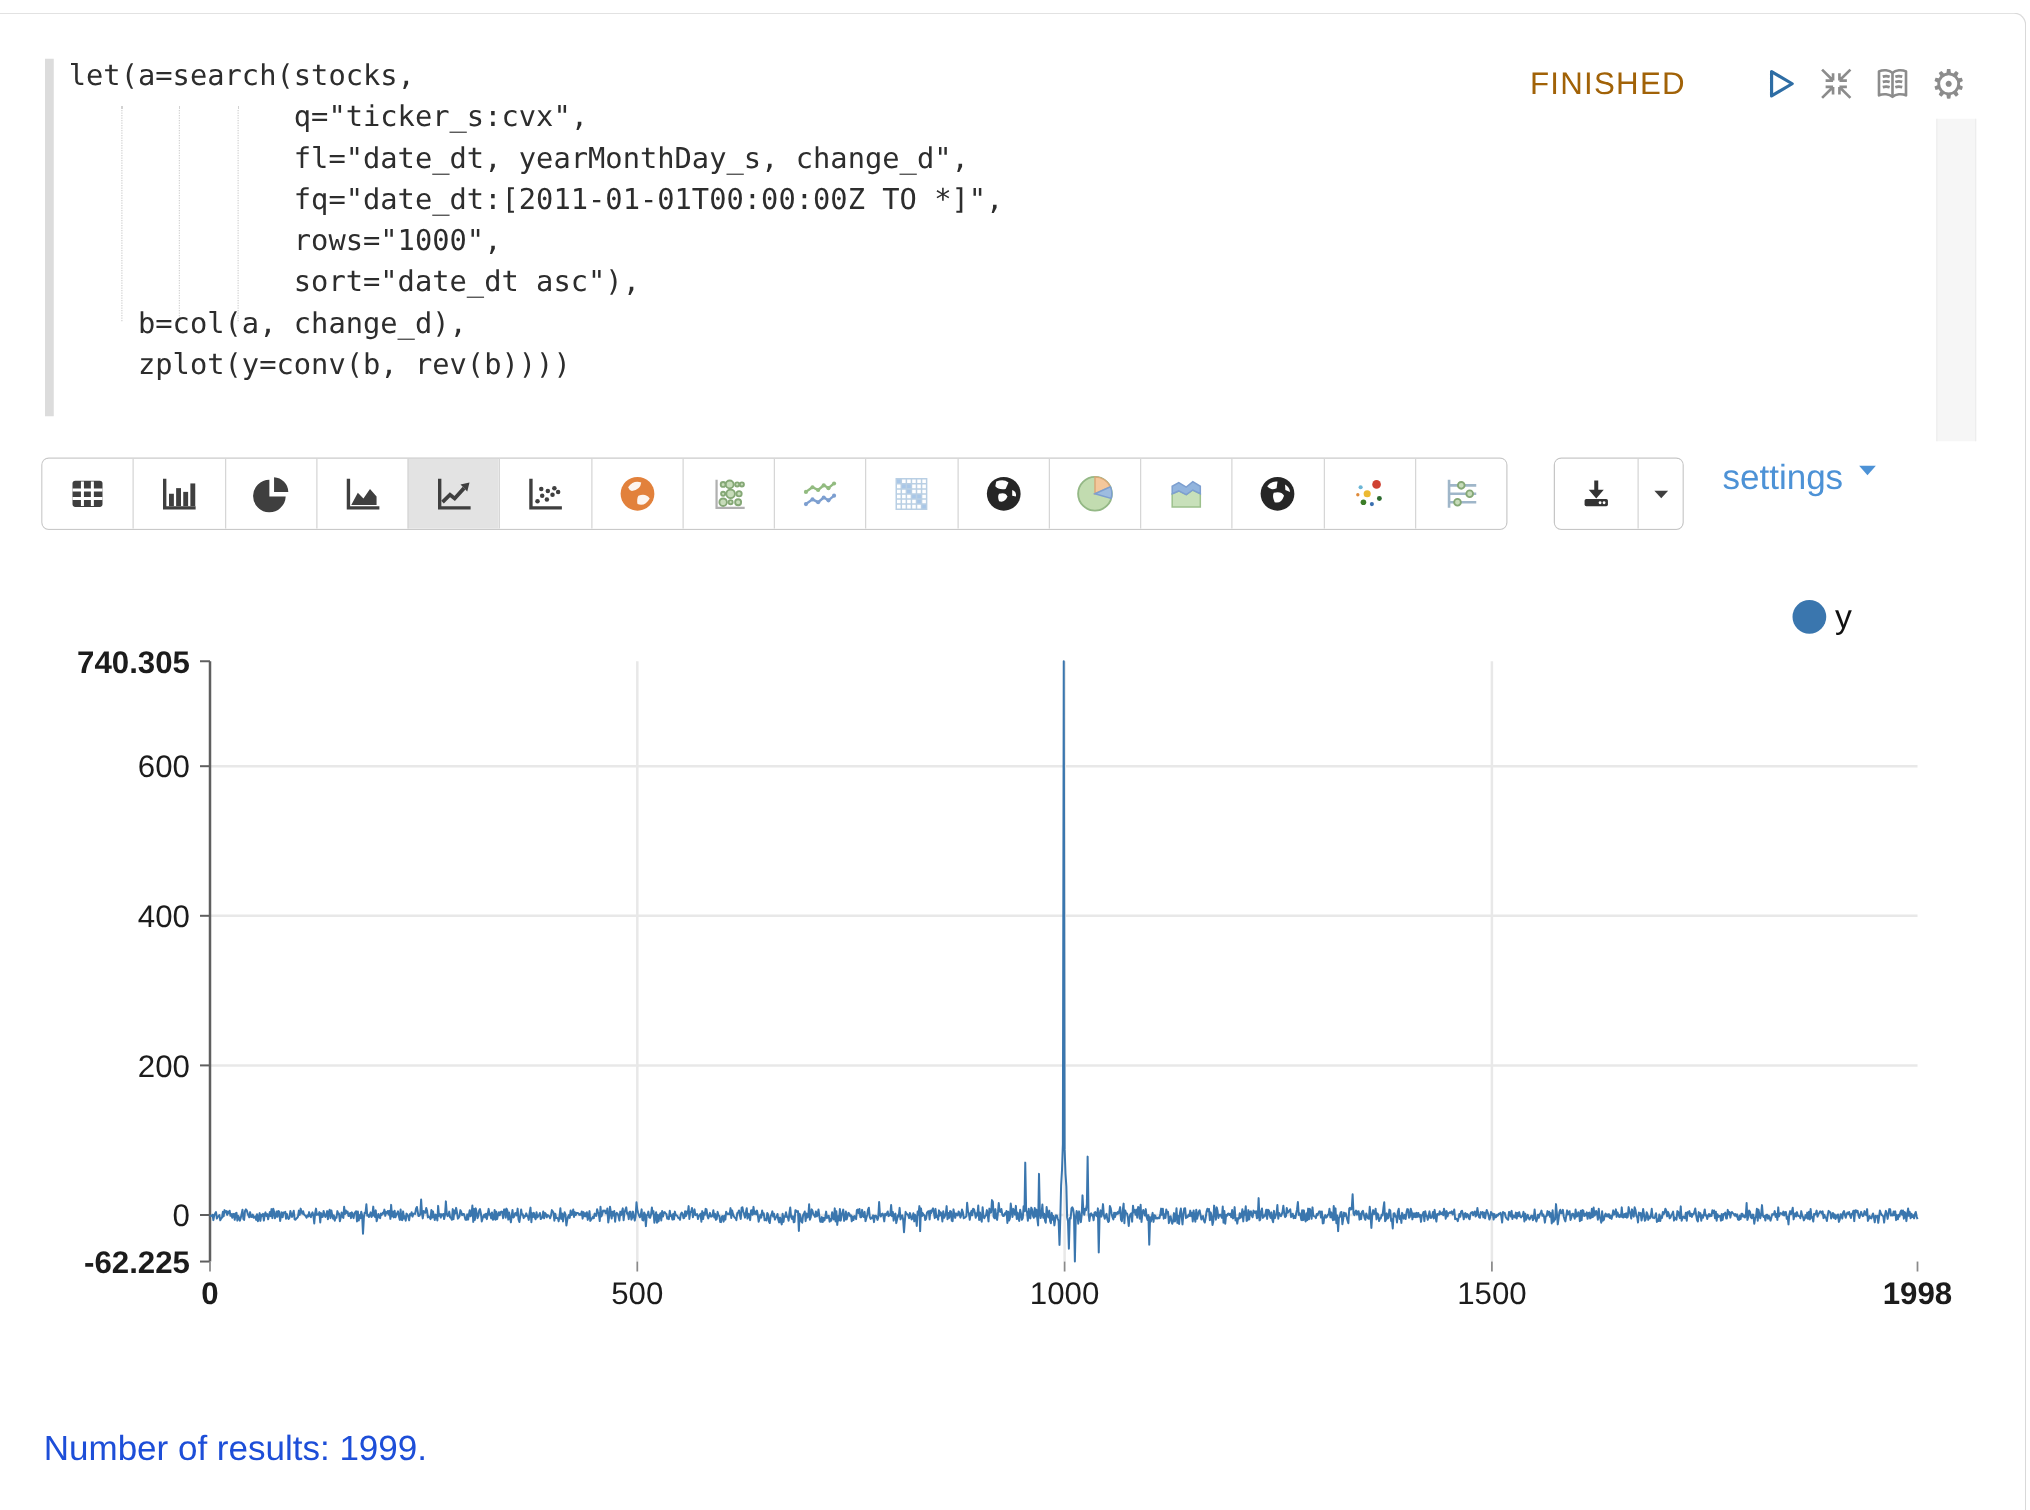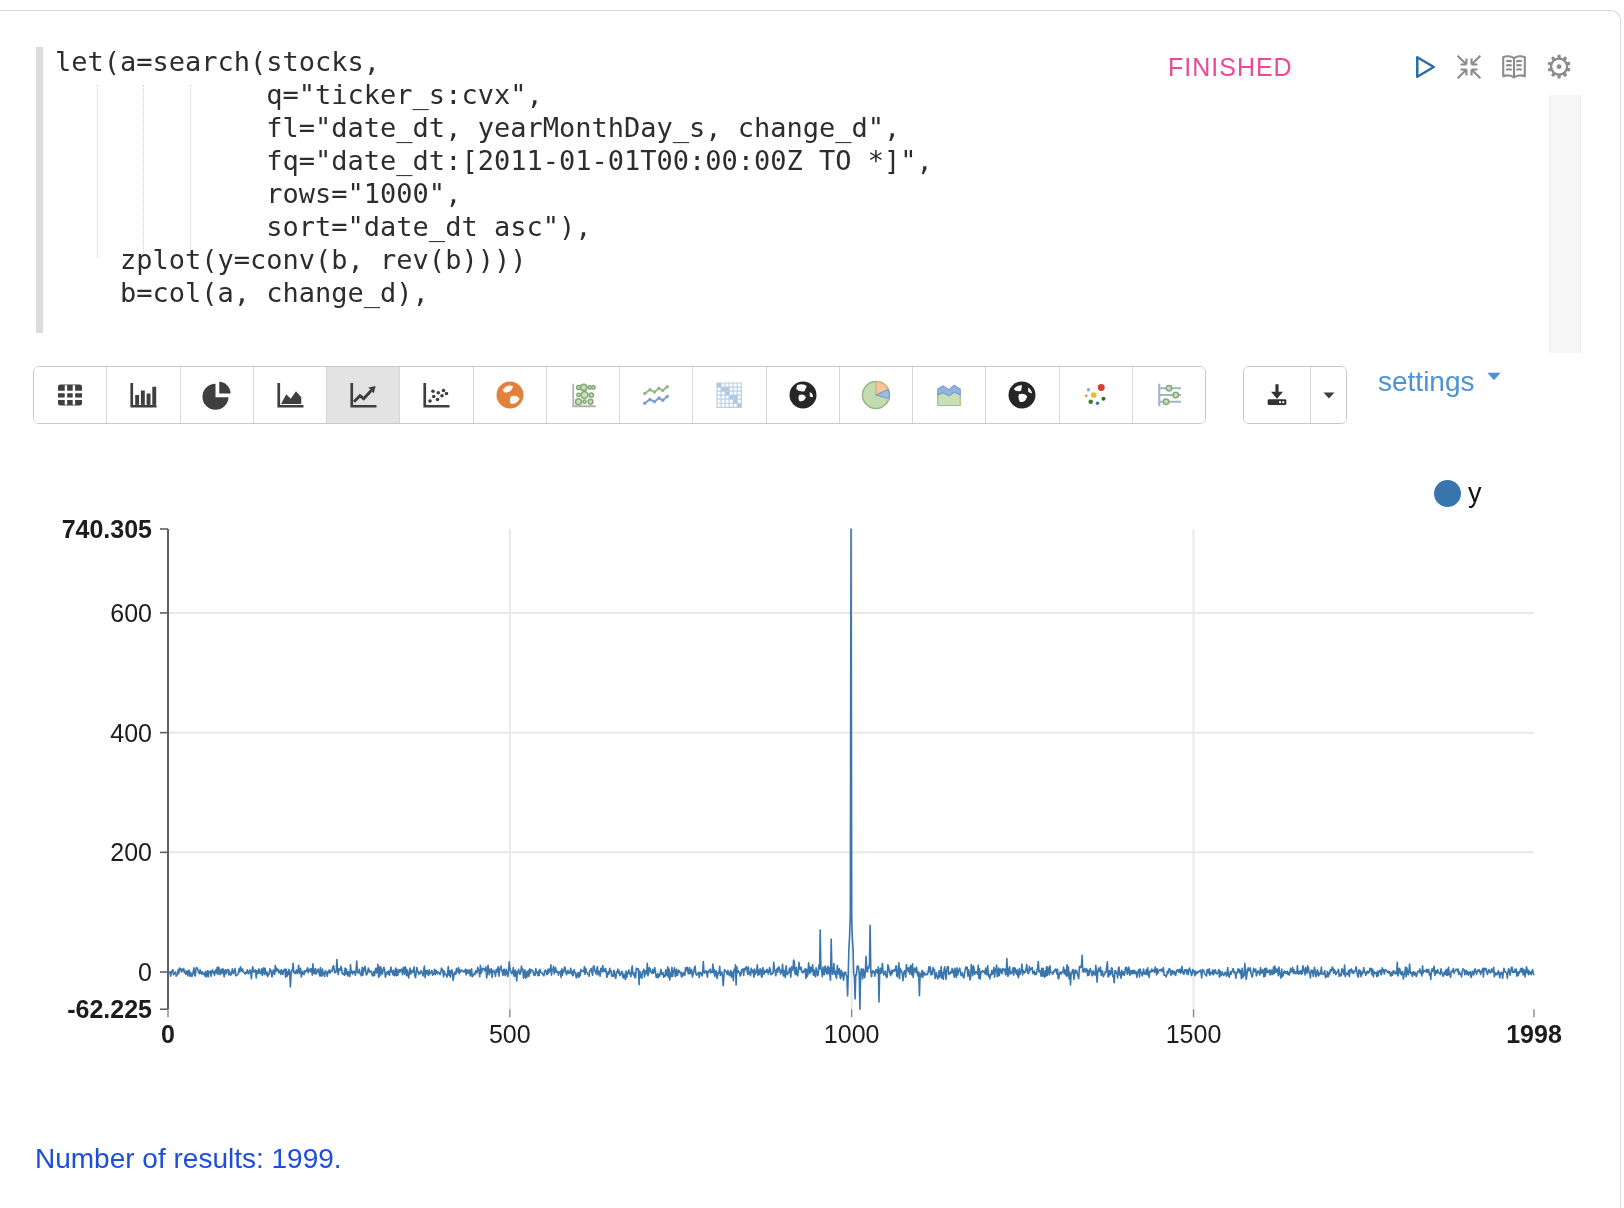--- a/index.html
+++ b/index.html
@@ -5,24 +5,24 @@
   html,body{margin:0;padding:0;background:#fff;}
   body{width:1624px;height:1208px;position:relative;overflow:hidden;
        font-family:"Liberation Sans",sans-serif;}
   .frame{position:absolute;left:0;top:10px;width:1620px;height:1198px;
          border-top:1px solid #d9d9d9;border-right:1px solid #d9d9d9;
          border-radius:0 10px 0 0;pointer-events:none;}
   
   .editor{position:absolute;left:36px;top:45px;width:1546px;height:292px;}
   .gutter{position:absolute;left:0;top:2px;width:7px;height:286px;background:#dcdcdc;}
   .code{position:absolute;left:19px;top:0;}
-  .code-line{font-family:"DejaVu Sans Mono",monospace;font-size:27px;line-height:33px;
+  .code-line{font-family:"DejaVu Sans Mono",monospace;font-size:23px;line-height:33px;
              color:#2d2d2d;white-space:pre;}
   .indent-guide{position:absolute;top:40px;height:172px;border-left:1px dotted #d2d2d2;}
-  .editor-status{position:absolute;left:1132px;top:8px;font-size:25px;color:#ec4899;
+  .editor-status{position:absolute;left:1188px;top:8px;font-size:25px;color:#a16207;
                  letter-spacing:1px;}
   .editor-actions{position:absolute;left:1368px;top:2px;display:flex;gap:5px;}
   .action-btn{width:40px;height:40px;border:none;background:transparent;padding:0;
               display:flex;align-items:center;justify-content:center;cursor:pointer;}
   .gear-glyph{font-size:32px;color:#8c8c8c;line-height:1;}
   .editor-scrollbar{position:absolute;left:1513px;top:50px;width:30px;height:258px;
                     background:#f6f6f6;border-left:1px solid #ededed;border-right:1px solid #ededed;}
   
   .chart-type-group{position:absolute;left:33px;top:366px;width:1173px;height:58px;
                     display:flex;border:1px solid #c9c9c9;border-radius:6px;background:#fff;
@@ -62,22 +62,22 @@
   <div class="indent-guide" style="left:107px"></div>
   <div class="indent-guide" style="left:154px"></div>
   <div class="code">
 
   <div class="code-line">let(a=search(stocks,</div>
       <div class="code-line">             q="ticker_s:cvx",</div>
       <div class="code-line">             fl="date_dt, yearMonthDay_s, change_d",</div>
       <div class="code-line">             fq="date_dt:[2011-01-01T00:00:00Z TO *]",</div>
       <div class="code-line">             rows="1000",</div>
       <div class="code-line">             sort="date_dt asc"),</div>
+      <div class="code-line">    b=col(a, change_d),</div>
       <div class="code-line">    zplot(y=conv(b, rev(b))))</div>
-      <div class="code-line">    b=col(a, change_d),</div>
     </div>
   <div class="editor-status">FINISHED</div>
   <div class="editor-actions" id="editor-actions">
       <button class="action-btn">
         <svg viewBox="0 0 24 24" width="36" height="36">
           <path d="M7.5 5.5 L18.5 12 L7.5 18.5 Z" fill="none" stroke="#2e6da4" stroke-width="1.7" stroke-linejoin="round"></path>
         </svg>
       </button>
       <button class="action-btn">
         <svg viewBox="0 0 24 24" width="34" height="34">

